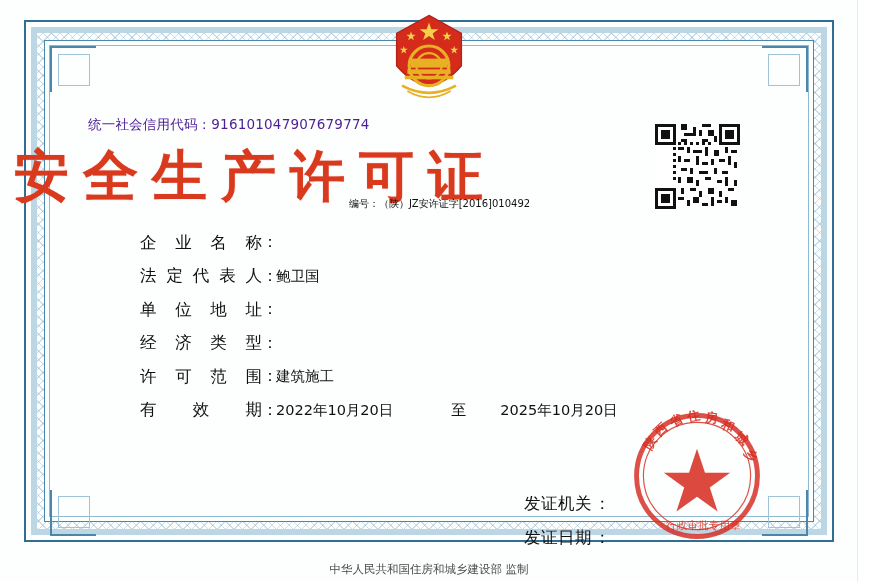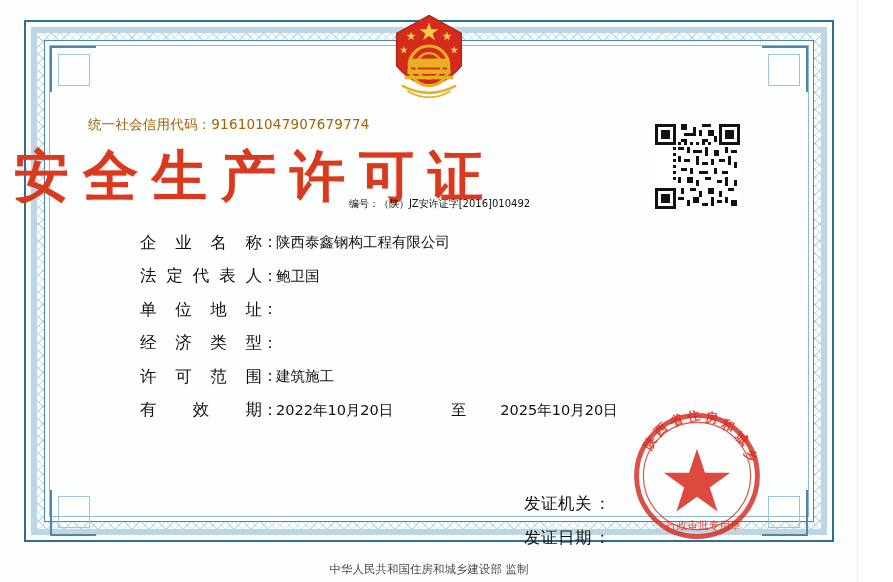--- a/index.html
+++ b/index.html
@@ -132,21 +132,21 @@
     width: 108px;
     height: 108px;
   }
 
   
   .credit-code {
     position: absolute;
     left: 88px;
     top: 116px;
     font-size: 13.5px;
-    color: #a16207;
+    color: #4c1d95;
     letter-spacing: 0.2px;
     white-space: nowrap;
     font-family: "DejaVu Sans", "Liberation Sans", sans-serif;
   }
 
   
   .title {
     position: absolute;
     left: 0;
     top: 140px;
@@ -407,21 +407,20 @@
     <div class="fields">
 
       <div class="field-row">
         <div class="f-label">
           <span>企</span>
           <span>业</span>
           <span>名</span>
           <span>称</span>
         </div>
         <div class="f-colon">：</div>
-        <div class="f-value">陕西泰鑫钢构工程有限公司</div>
       </div>
 
       <div class="field-row">
         <div class="f-label">
           <span>法</span>
           <span>定</span>
           <span>代</span>
           <span>表</span>
           <span>人</span>
         </div>

